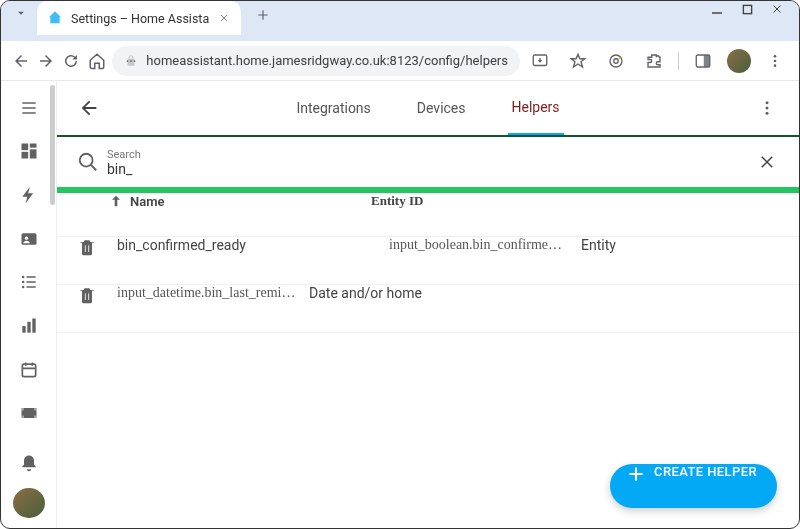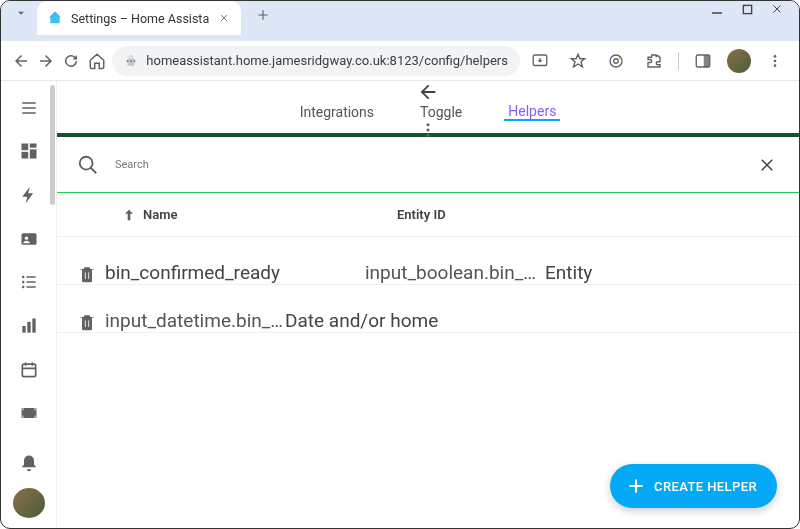--- a/index.html
+++ b/index.html
@@ -26,46 +26,46 @@
   
   
   .app { display:flex; height: calc(529px - 80px); }
   .rail { width:56px; border-right:1px solid #eee; display:flex; flex-direction:column; align-items:center; padding-top:8px; gap:6px; position:relative; }
   .rail-item { width:40px; height:40px; display:flex; align-items:center; justify-content:center; color:#616161; border-radius:8px; }
   .rail .spacer { flex:1; }
   .rail .avatar-lg { width:32px; height:32px; border-radius:50%; background: linear-gradient(135deg,#8b6f47,#4a5d3a); margin-bottom:12px; }
   .rail-scroll { position:absolute; right:1px; top:4px; width:5px; height:120px; background:#ccc; border-radius:3px; }
   
   .main { flex:1; display:flex; flex-direction:column; position:relative; }
-  .topbar { height:56px; border-bottom:4px solid #14532d; display:flex; align-items:center; padding:0 12px;flex-direction:column; }
+  .topbar { height:56px; border-bottom:2px solid #14532d; display:flex; align-items:center; padding:0 12px; }
   .back-arrow { width:40px; height:40px; display:flex; align-items:center; justify-content:center; color:#424242; }
   .tabs { flex:1; display:flex; justify-content:center; gap:38px; font-size:14px; color:#555; height:100%; align-items:center; }
   .tab-link { height:100%; display:flex; align-items:center; padding:0 4px; cursor:pointer; }
-  .tab-link.active { color:#8b5cf6; border-bottom:2px solid #03a9f4; }
+  .tab-link.active { color:#7f1d1d; border-bottom:2px solid #03a9f4; }
   .menu-dots { width:40px; height:40px; display:flex; align-items:center; justify-content:center; color:#555; }
   
-  .searchbar { height:56px; display:flex; align-items:center; padding:0 20px; gap:16px; border-bottom:1px solid #22c55e; }
+  .searchbar { height:56px; display:flex; align-items:center; padding:0 20px; gap:8px; border-bottom:6px solid #22c55e; }
   .searchbar .sicon { color:#616161; }
   .search-field { flex:1; display:flex; flex-direction:column; justify-content:center; }
   .search-label { font-size:11px; color:#777; }
   .search-input { border:none; outline:none; font-size:14px; color:#333; background:transparent; }
   .clear-x { color:#424242; width:24px; height:24px; display:flex; align-items:center; justify-content:center; }
   
-  .table-head { display:flex; align-items:center; height:44px; padding:0 20px; gap:16px; font-size:13px; font-weight:600; color:#424242; border-bottom:1px solid #eee; }
+  .table-head { display:flex; align-items:flex-start; height:44px; padding:0 20px; gap:3px; font-size:13px; font-weight:600; color:#424242; border-bottom:1px solid #eee; }
   .col-icon { width:28px; flex-shrink:0; }
   .col-name { flex: 0 0 260px; display:flex; align-items:center; gap:6px; }
-  .col-entity { flex: 0 0 180px; }
+  .col-entity { flex: 0 0 180px; font-family: Liberation Serif, serif; }
   .col-type { flex:1; }
   .sort-arrow { color:#616161; }
   
-  .row { display:flex; align-items:flex-end; height:48px; padding:0 20px; font-size:19px; color:#444; border-bottom:1px solid #f0f0f0; }
+  .row { display:flex; align-items:flex-start; height:48px; padding:0 20px; gap:12px; font-size:14px; color:#444; border-bottom:1px solid #f0f0f0; }
   .row .col-icon { color:#616161; }
   .row .col-entity { color:#555; white-space:nowrap; overflow:hidden; text-overflow:ellipsis; }
   
-  .fab { position:absolute; right:22px; bottom:22px; background:#03a9f4; color:#fff; border-radius:24px; height:44px; padding:0 20px 0 16px; display:flex; align-items:center; gap:8px; font-size:13px; font-weight:500; box-shadow:0 3px 8px rgba(0,0,0,0.2); letter-spacing:0.4px; }
+  .fab { position:absolute; right:22px; bottom:22px; background:#03a9f4; color:#fff; border-radius:24px; height:44px; padding:0 20px 0 16px; display:flex; align-items:flex-start; gap:8px; font-size:13px; font-weight:500; box-shadow:0 3px 8px rgba(0,0,0,0.2); letter-spacing:0.4px; }
   
   svg { display:block; }
 </style>
 </head>
 <body>
 
 <div class="chrome-top">
   <div class="tab-dropdown">
     <svg width="14" height="14" viewBox="0 0 24 24">
         <path fill="#5f6368" d="M7 10l5 5 5-5z"></path>
@@ -249,41 +249,42 @@
 
   <div class="main">
     <div class="topbar">
       <div class="back-arrow">
           <svg width="22" height="22" viewBox="0 0 24 24">
             <path fill="#424242" d="M20 11H7.8l5.6-5.6L12 4l-8 8 8 8 1.4-1.4L7.8 13H20z"></path>
           </svg>
         </div>
       <div class="tabs">
         <div class="tab-link">Integrations</div>
-        <div class="tab-link">Toggle</div>
+        <div class="tab-link">Devices</div>
         <div class="tab-link active">Helpers</div>
       </div>
       <div class="menu-dots">
           <svg width="18" height="18" viewBox="0 0 24 24">
             <circle cx="12" cy="5" r="2" fill="#616161"></circle>
             <circle cx="12" cy="12" r="2" fill="#616161"></circle>
             <circle cx="12" cy="19" r="2" fill="#616161"></circle>
           </svg>
         </div>
     </div>
 
     <div class="searchbar">
       <span class="sicon">
           <svg width="22" height="22" viewBox="0 0 24 24">
             <circle cx="10" cy="10" r="7" fill="none" stroke="#616161" stroke-width="2"></circle>
             <path stroke="#616161" stroke-width="2" d="M15 15l6 6"></path>
           </svg>
         </span>
       <div class="search-field">
         <span class="search-label">Search</span>
+        <input class="search-input" value="bin_" style="">
       </div>
       <span class="clear-x">
           <svg width="18" height="18" viewBox="0 0 24 24">
             <path stroke="#424242" stroke-width="2" d="M5 5l14 14M19 5L5 19"></path>
           </svg>
         </span>
     </div>
 
     <div class="table-head">
       <div class="col-icon"></div>

